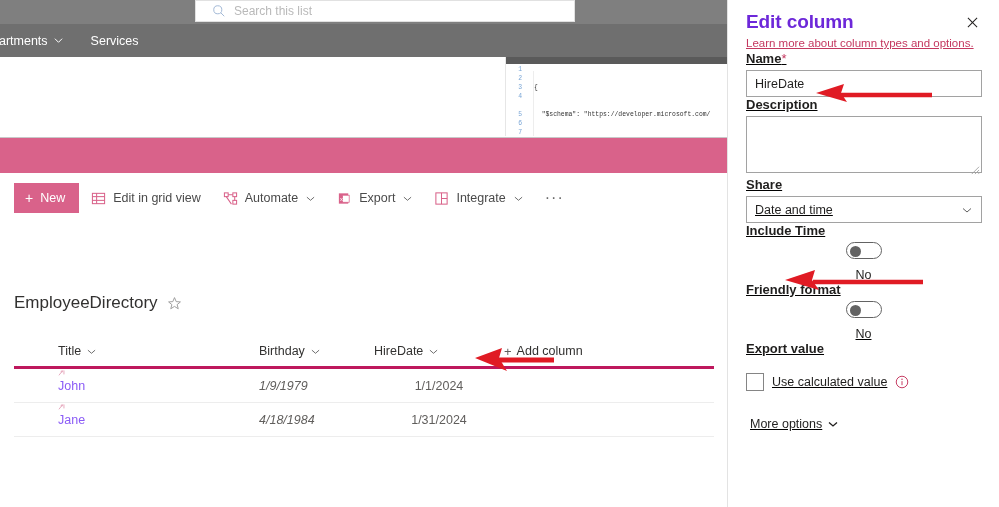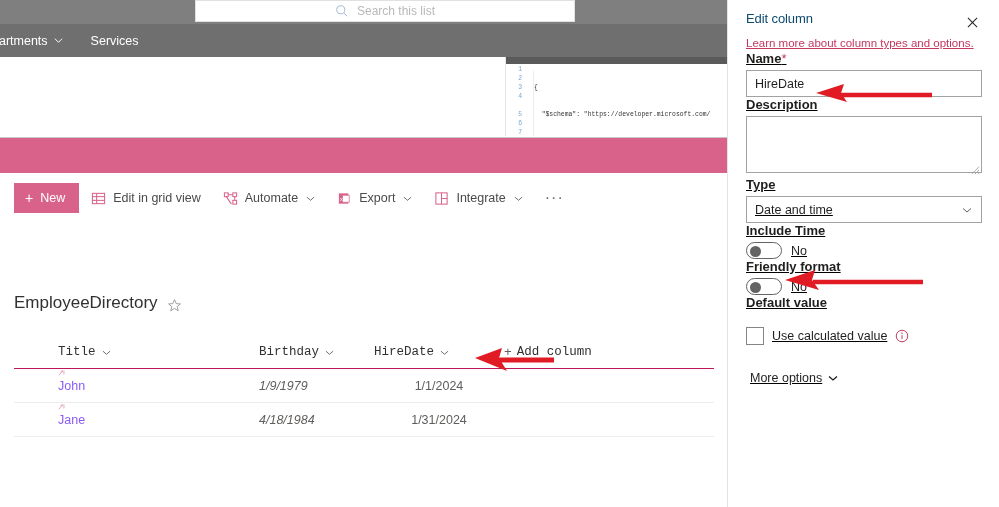--- a/index.html
+++ b/index.html
@@ -14,21 +14,21 @@
   #root { position: relative; width: 999px; height: 507px; background:#fff; }
 
   
   .suite-bar {
     position: absolute; left: 0; top: 0; width: 728px; height: 24px;
     background: #7f7f7f;
   }
   .search-box {
     position: absolute; left: 195px; top: 0px; width: 380px; height: 22px;
     background: #ffffff; border: 1px solid #e1e1e1;
-    display: flex; align-items: center; padding: 0 8px; gap: 8px; justify-content: center;
+    display: flex; align-items: center; padding: 0 16px; gap: 8px;
   }
   .search-icon { width: 14px; height: 14px; flex: 0 0 auto; display:block; }
   .search-placeholder {
     font-size: 12px; color: #b9b9b9; line-height: 1;
     font-family: "Liberation Sans", sans-serif;
   }
 
   
   .nav-bar {
     position: absolute; left: 0; top: 24px; width: 728px; height: 33px;
@@ -98,31 +98,31 @@
   .cmd-btn .ic { width: 15px; height: 15px; display:block; flex:0 0 auto; }
   .cmd-btn .cv { width: 9px; height: 9px; display:block; margin-left: 1px; }
   .cmd-ellipsis {
     font-size: 16px; color: #6b6b6b; letter-spacing: 1px;
     padding: 0 10px; height: 30px; display:flex; align-items:center; cursor:pointer;
   }
 
   
   .list-title-row {
     position: absolute; left: 14px; top: 236px;
-    display: flex; align-items: flex-end; gap: 9px;
+    display: flex; align-items: center; gap: 9px;
   }
   .list-title { font-size: 17px; color: #323130; }
   .star-icon { width: 15px; height: 15px; display:block; }
 
   
   .table { position: absolute; left: 14px; top: 279px; width: 700px; }
   .thead {
     display: flex; align-items: center; height: 33px;
-    border-bottom: 1px solid #be185d;
-    font-size: 12.5px; color: #323130; font-family: Liberation Mono, monospace;
+    border-bottom: 3px solid #be185d;
+    font-size: 12.5px; color: #323130;
   }
   .th { display: flex; align-items: center; gap: 6px; cursor: pointer; }
   .th .cv { width: 9px; height: 9px; display:block; }
   .th-title { width: 245px; padding-left: 44px; }
   .th-birthday { width: 115px; }
   .th-hiredate { width: 130px; }
   .th-add { color: #323130; display: flex; align-items: center; gap: 5px; cursor: pointer; }
   .th-add .pl { font-size: 13px; color: #605e5c; line-height: 1; }
   .trow {
     display: flex; align-items: center; height: 34px;
@@ -138,21 +138,21 @@
 
   
   .panel {
     position: absolute; right: 0; top: 0; width: 272px; height: 507px;
     background: #ffffff; border-left: 1px solid #e3e3e3;
   }
   .panel-header {
     display: flex; align-items: flex-start; justify-content: space-between;
     padding: 11px 16px 0 18px;
   }
-  .panel-title { font-size: 13px; color: #0c4a6e; font-weight: 400; letter-spacing: -0.1px; }
+  .panel-title { font-size: 19px; color: #6d28d9; font-weight: 700; letter-spacing: -0.1px; }
   .panel-close {
     background: none; border: 0; cursor: pointer; padding: 2px;
     width: 22px; height: 22px; display:flex; align-items:center; justify-content:center;
   }
   .panel-close svg { width: 11px; height: 11px; display: block; }
   .panel-body { padding: 0 18px; text-decoration: underline; }
   .learn-link {
     display: inline-block; margin-top: 4px; font-size: 11.5px;
     color: #c4375f; text-decoration: underline; cursor: pointer;
   }
@@ -172,21 +172,21 @@
     font-size: 12.5px; color: #201f1e; padding: 5px 8px; resize: none;
     font-family: "Liberation Sans", sans-serif; outline: none;
   }
   .grip { position: absolute; right: 2px; bottom: 2px; width: 11px; height: 11px; }
   .select-box {
     width: 236px; height: 27px; border: 1px solid #a2a2a2; background: #fff;
     display: flex; align-items: center; justify-content: space-between;
     padding: 0 9px 0 8px; font-size: 12.5px; color: #201f1e; cursor: pointer;
   }
   .select-box .cv { width: 10px; height: 10px; display:block; }
-  .toggle-row { display: flex; align-items: center; gap: 9px; margin-top: 2px; }
+  .toggle-row { display: flex; align-items: center; gap: 9px; margin-top: 2px; flex-direction: column; }
   .toggle {
     width: 36px; height: 17px; border-radius: 10px;
     border: 1px solid #636363; background: #ffffff;
     position: relative; cursor: pointer; flex: 0 0 auto;
   }
   .toggle .knob {
     position: absolute; left: 3px; top: 3px; width: 11px; height: 11px;
     border-radius: 50%; background: #636363;
   }
   .toggle-text { font-size: 12.5px; color: #201f1e; }
@@ -415,21 +415,21 @@
       <div class="field-label">Description</div>
       <div class="textarea-wrap">
         <textarea class="textarea" placeholder="" style=""></textarea>
         <svg class="grip" viewBox="0 0 12 12">
           <line x1="11" y1="3" x2="3" y2="11" stroke="#9a9a9a" stroke-width="0.9"></line>
           <line x1="11" y1="6.5" x2="6.5" y2="11" stroke="#9a9a9a" stroke-width="0.9"></line>
           <line x1="11" y1="10" x2="10" y2="11" stroke="#9a9a9a" stroke-width="0.9"></line>
         </svg>
       </div>
 
-      <div class="field-label">Type</div>
+      <div class="field-label">Share</div>
       <div class="select-box">
         <span>Date and time</span>
         <svg class="cv" viewBox="0 0 10 10">
           <polyline points="1,3.5 5,7 9,3.5" fill="none" stroke="#5f5f5f" stroke-width="1"></polyline>
         </svg>
       </div>
 
       <div class="field-label">Include Time</div>
       <div class="toggle-row">
         <div class="toggle">
@@ -439,21 +439,21 @@
       </div>
 
       <div class="field-label">Friendly format</div>
       <div class="toggle-row">
         <div class="toggle">
           <div class="knob"></div>
         </div>
         <span class="toggle-text">No</span>
       </div>
 
-      <div class="field-label">Default value</div>
+      <div class="field-label">Export value</div>
 
       <div class="check-row">
         <div class="checkbox"></div>
         <span class="check-label">Use calculated value</span>
         <svg class="info-icon" viewBox="0 0 16 16">
           <circle cx="8" cy="8" r="6.6" fill="none" stroke="#c4375f" stroke-width="1.1"></circle>
           <circle cx="8" cy="4.9" r="0.85" fill="#c4375f"></circle>
           <line x1="8" y1="7" x2="8" y2="11.6" stroke="#c4375f" stroke-width="1.1"></line>
         </svg>
       </div>

